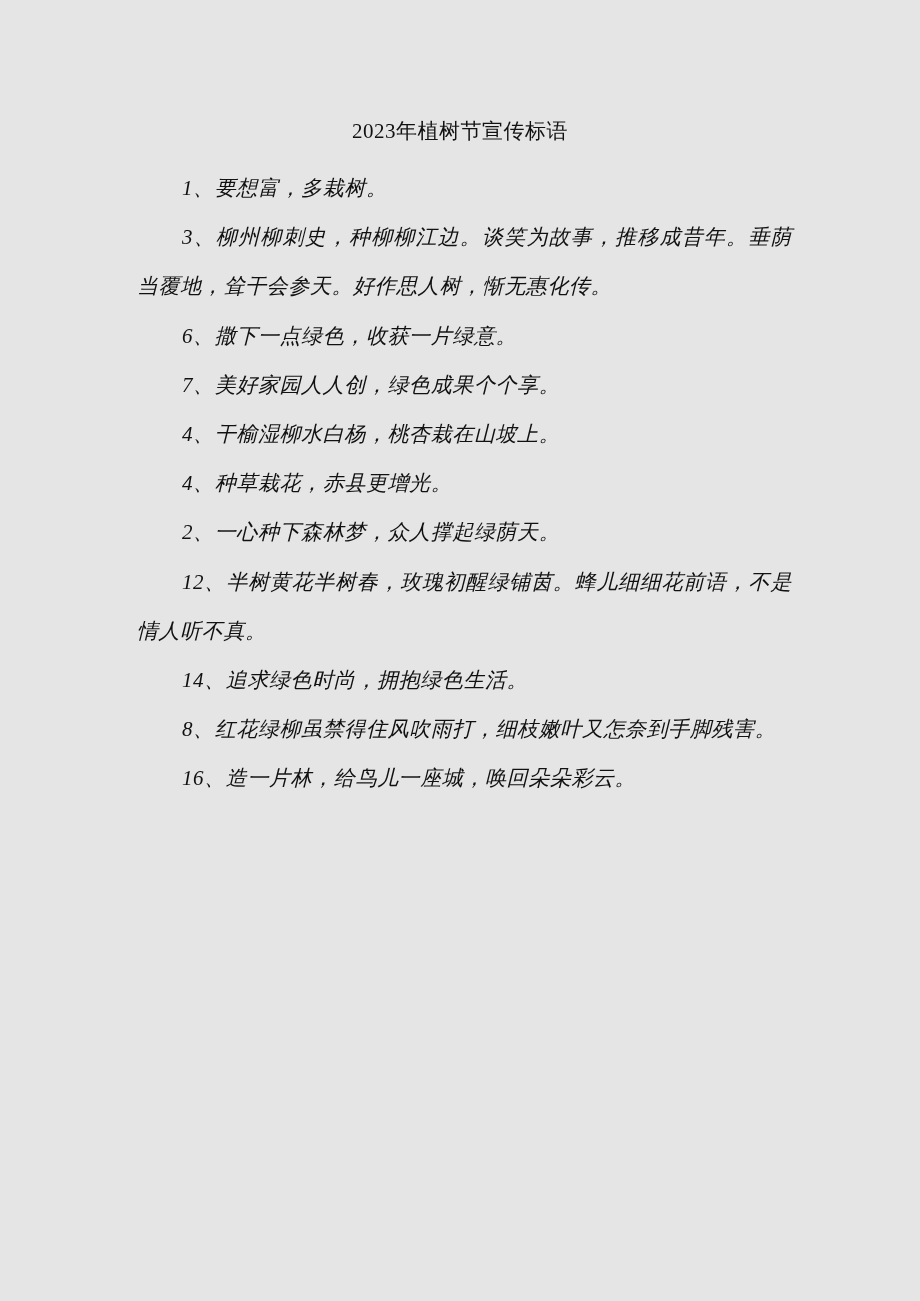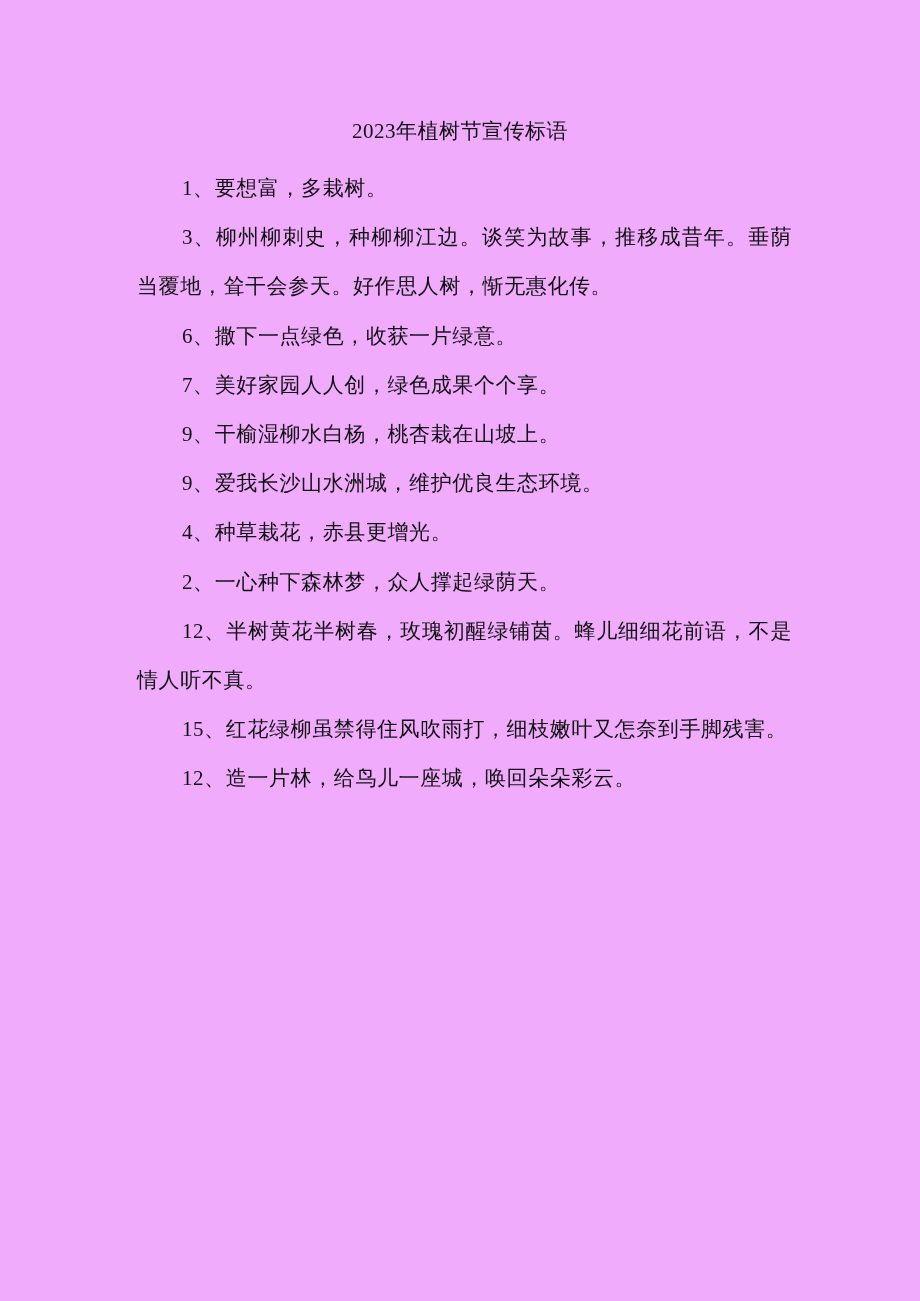--- a/index.html
+++ b/index.html
@@ -14,21 +14,21 @@
       overflow: hidden;
       font-family: "Liberation Serif", "DejaVu Serif", serif;
       color: #111111;
     }
     .page {
       position: absolute;
       left: 0;
       top: 0;
       width: 920px;
       height: 1301px;
-      background: #f0abfc;
+      background: #e5e5e5;
     }
     .title {
       position: absolute;
       top: 116px;
       left: 0;
       width: 920px;
       text-align: center;
       font-size: 21px;
       line-height: 30px;
       letter-spacing: 0.5px;
@@ -39,34 +39,35 @@
       top: 164px;
       width: 655px;
       font-size: 21px;
       line-height: 49.2px;
     }
     .para {
       margin: 0;
       text-indent: 45px;
       text-align: justify;
       letter-spacing: 0.6px;
+      font-style: italic;
     }
   </style>
 </head>
 <body>
 
 <div class="page">
   <div class="title">2023年植树节宣传标语</div>
 
   <div class="body">
     <p class="para">1、要想富，多栽树。</p>
     <p class="para">3、柳州柳刺史，种柳柳江边。谈笑为故事，推移成昔年。垂荫当覆地，耸干会参天。好作思人树，惭无惠化传。</p>
     <p class="para">6、撒下一点绿色，收获一片绿意。</p>
     <p class="para">7、美好家园人人创，绿色成果个个享。</p>
-    <p class="para">9、干榆湿柳水白杨，桃杏栽在山坡上。</p>
-    <p class="para">9、爱我长沙山水洲城，维护优良生态环境。</p>
+    <p class="para">4、干榆湿柳水白杨，桃杏栽在山坡上。</p>
     <p class="para">4、种草栽花，赤县更增光。</p>
     <p class="para">2、一心种下森林梦，众人撑起绿荫天。</p>
     <p class="para">12、半树黄花半树春，玫瑰初醒绿铺茵。蜂儿细细花前语，不是情人听不真。</p>
-    <p class="para">15、红花绿柳虽禁得住风吹雨打，细枝嫩叶又怎奈到手脚残害。</p>
-    <p class="para">12、造一片林，给鸟儿一座城，唤回朵朵彩云。</p>
+    <p class="para">14、追求绿色时尚，拥抱绿色生活。</p>
+    <p class="para">8、红花绿柳虽禁得住风吹雨打，细枝嫩叶又怎奈到手脚残害。</p>
+    <p class="para">16、造一片林，给鸟儿一座城，唤回朵朵彩云。</p>
   </div>
 </div>
 
 </body></html>

